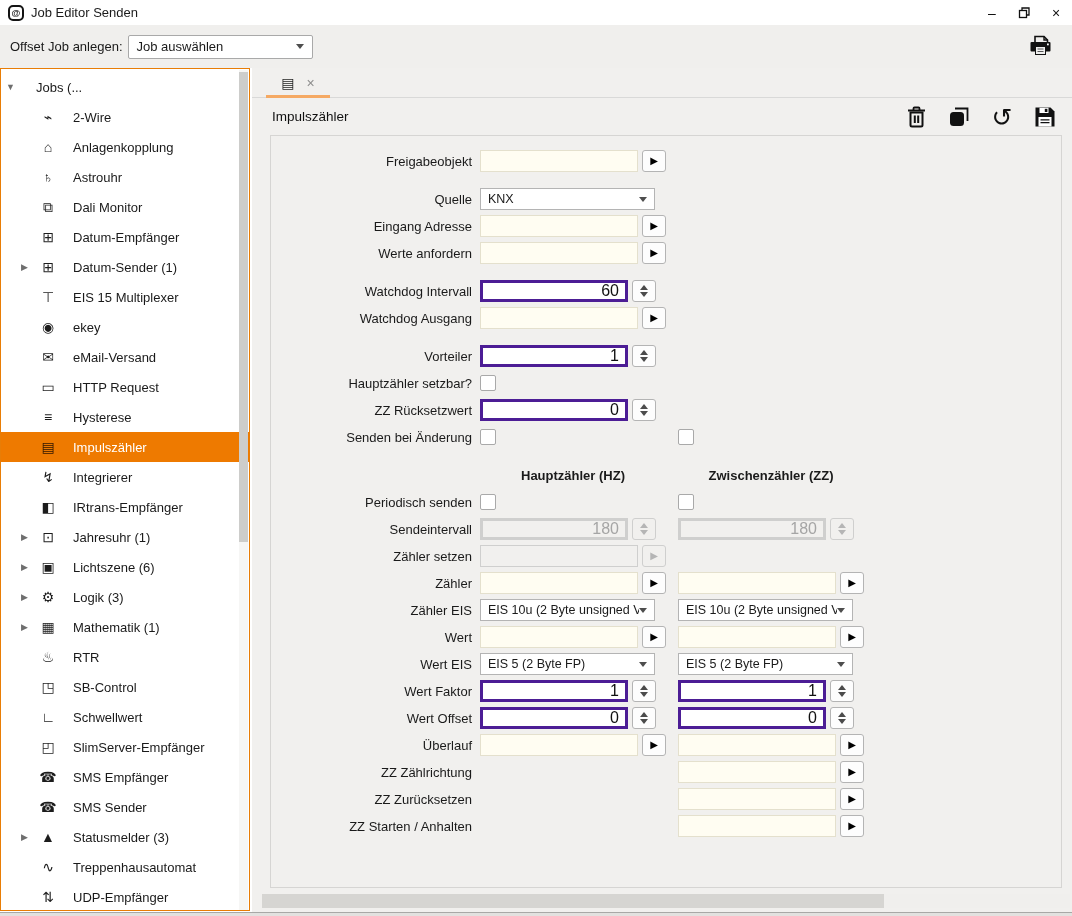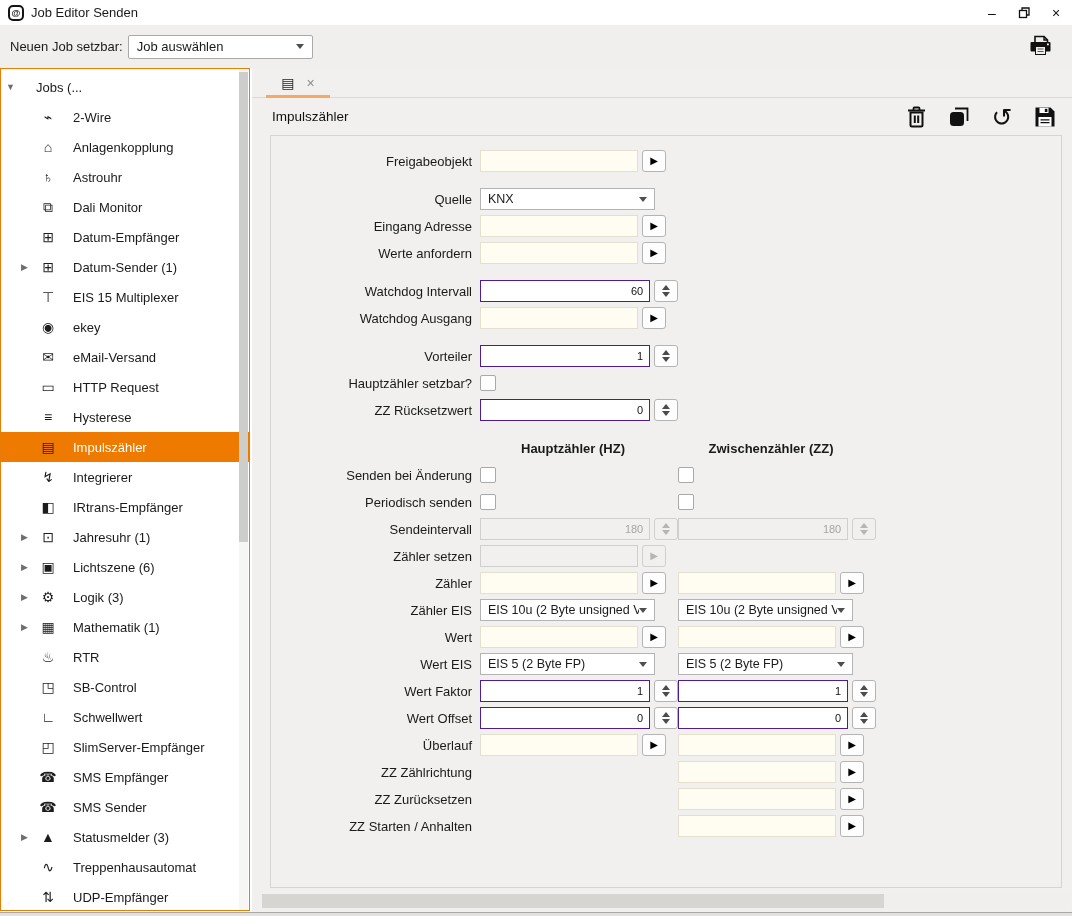--- a/index.html
+++ b/index.html
@@ -62,22 +62,22 @@
   .frow { display:grid; grid-template-columns:209px 198px 198px; height:22px; margin-bottom:5px; align-items:center; }
   .frow.gap { margin-top:16px; }
   .lbl { text-align:right; padding-right:8px; font-size:13px; white-space:nowrap; }
   .lbl.req { color:#b03333; }
   .cell { display:flex; align-items:center; gap:4px; height:22px; }
   .col-head { font-weight:bold; font-size:13px; text-align:center; width:186px; }
 
   input { font-family:"Liberation Sans", sans-serif; }
   .text-input { width:186px; height:22px; border:1px solid #b4b4b4; background:#fff; padding:0 5px; font-size:12px; }
   .obj-input { width:158px; height:22px; border:1px solid #e4e0cd; background:#fffdf2; padding:0 5px; font-size:12px; }
-  .spin-input { width:172px; height:22px; border:1px solid #4c1d95; background:#fff;
-    text-align:right; padding-right:6px; font-size:11px; color:#111; }
+  .spin-input { width:148px; height:22px; border:3px solid #4c1d95; background:#fff;
+    text-align:right; padding-right:6px; font-size:16px; color:#111; }
   .btn { width:24px; height:22px; border:1px solid #b4b4b4; background:#fdfdfd; border-radius:3px;
     display:flex; align-items:center; justify-content:center; padding:0; }
   .btn .play { font-size:10px; line-height:1; color:#000; }
   .spin-btn { flex-direction:column; gap:2px; }
   .tri-up { width:0; height:0; border-left:4px solid transparent; border-right:4px solid transparent;
     border-bottom:5px solid #4b4b4b; }
   .tri-down { width:0; height:0; border-left:4px solid transparent; border-right:4px solid transparent;
     border-top:5px solid #4b4b4b; }
   .select { width:175px; height:22px; border:1px solid #b4b4b4; background:#fff; display:flex;
     align-items:center; padding:0 7px; font-size:12.5px; }
@@ -106,21 +106,21 @@
       <svg width="12" height="12" viewBox="0 0 12 12">
         <rect x="1.5" y="3.5" width="7" height="7" fill="none" stroke="#111" stroke-width="1.3"></rect>
         <path d="M4 3.5 V1 H11 V8 H8.5" fill="none" stroke="#111" stroke-width="1.3"></path>
       </svg>
     </button>
     <button class="win-btn">×</button>
   </div>
 </div>
 
 <div class="toolbar2">
-  <span class="lab">Neuen Job setzbar:</span>
+  <span class="lab">Offset Job anlegen:</span>
   <div class="combo">
     <span>Job auswählen</span>
     <span class="caret"></span>
   </div>
   <button class="print-btn">
     <svg width="27" height="25" viewBox="0 0 27 25">
       <path d="M8 9 V3.5 h9 l3.5 3.5 V9" fill="none" stroke="#111" stroke-width="1.6"></path>
       <path d="M17 3.5 v3.5 h3.5" fill="none" stroke="#111" stroke-width="1.4"></path>
       <rect x="3.5" y="9" width="20" height="9.5" rx="1" fill="#111"></rect>
       <rect x="8.5" y="13.5" width="10" height="8" fill="#efefee" stroke="#111"></rect>
@@ -410,36 +410,36 @@
           <div class="lbl">ZZ Rücksetzwert</div>
           <div class="cell">
             <input class="spin-input" readonly="" value="0" style="">
             <button class="btn spin-btn">
               <span class="tri-up"></span>
               <span class="tri-down"></span>
             </button>
           </div>
           <div class="cell"></div>
         </div>
+        <div class="frow">
+          <div class="lbl">Senden bei Änderung</div>
+          <div class="cell">
+            <span class="checkbox"></span>
+          </div>
+          <div class="cell">
+            <span class="checkbox"></span>
+          </div>
+        </div>
         <div class="frow gap">
           <div></div>
           <div class="cell">
             <div class="col-head">Hauptzähler (HZ)</div>
           </div>
           <div class="cell">
             <div class="col-head">Zwischenzähler (ZZ)</div>
-          </div>
-        </div>
-        <div class="frow">
-          <div class="lbl">Senden bei Änderung</div>
-          <div class="cell">
-            <span class="checkbox"></span>
-          </div>
-          <div class="cell">
-            <span class="checkbox"></span>
           </div>
         </div>
         <div class="frow">
           <div class="lbl">Periodisch senden</div>
           <div class="cell">
             <span class="checkbox"></span>
           </div>
           <div class="cell">
             <span class="checkbox"></span>
           </div>

